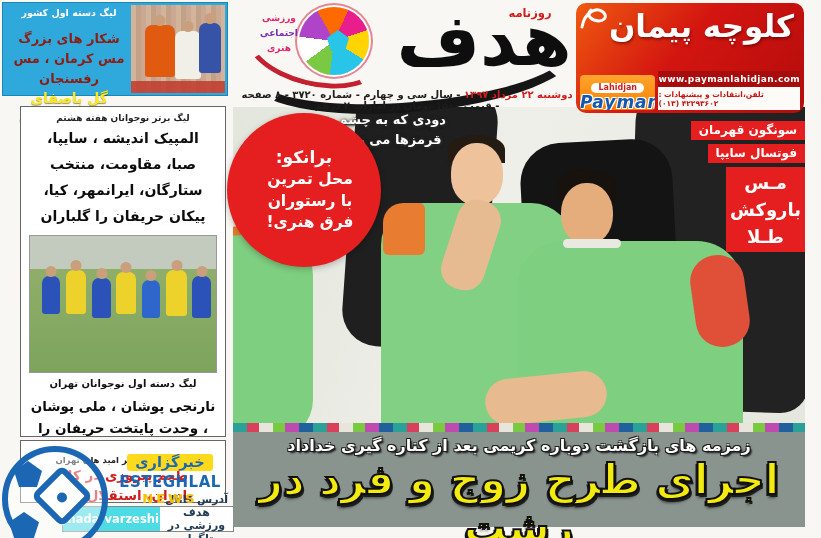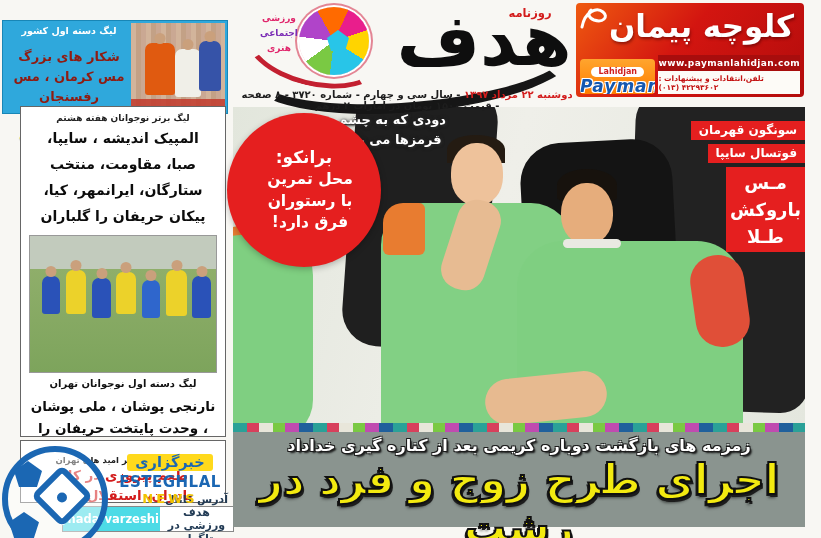--- a/index.html
+++ b/index.html
@@ -22,37 +22,37 @@
   .tag-0 { color:#e0246a; } .tag-1 { color:#7a2bb5; } .tag-2 { color:#e0246a; }
   .swoosh-black { position:absolute; left:248px; top:16px; width:330px; height:96px;
     border:10px solid transparent; border-bottom-color:#161616; border-radius:50%; transform:rotate(-5deg); z-index:2; }
   .swoosh-red { position:absolute; left:244px; top:10px; width:140px; height:76px;
     border:5px solid transparent; border-bottom-color:#c32030; border-radius:50%; transform:rotate(14deg); z-index:1; }
   .dateline { position:absolute; left:238px; top:89px; width:338px; text-align:center;
     font-size:10px; font-weight:bold; color:#1d1d1d; direction:rtl; z-index:4; }
   .dateline .dl-red { color:#d31c1c; }
 
   
-  .ad { position:absolute; left:576px; top:3px; width:228px; height:94px; border-radius:4px;
+  .ad { position:absolute; left:576px; top:3px; width:228px; height:110px; border-radius:10px;
     background:linear-gradient(130deg,#ef5a10 0%,#d31510 45%,#b30c0c 100%); z-index:3; }
   .ad-emblem { position:absolute; left:3px; top:2px; z-index:2; }
   .ad-title { position:absolute; left:28px; right:5px; top:5px; text-align:center; color:#fff;
     font-size:31px; font-weight:bold; direction:rtl; text-shadow:1px 2px 3px rgba(80,0,0,.55); }
   .ad-bottom { position:absolute; left:4px; right:4px; bottom:3px; height:35px; display:flex; }
   .payman-logo { width:42%; background:linear-gradient(#ffa52e,#ff7d00); border-radius:4px; text-align:center; overflow:hidden; }
   .lahidjan { font-size:8px; color:#d02020; background:#fff; border-radius:7px; padding:0 7px;
     display:inline-block; margin-top:1px; font-weight:bold; line-height:10px; }
   .payman-text { font-size:17px; font-weight:bold; font-style:italic; color:#1558b0; margin-top:-2px;
     text-shadow:1px 1px 0 #fff,-1px -1px 0 #fff,1px -1px 0 #fff,-1px 1px 0 #fff; letter-spacing:1px; }
   .ad-right { flex:1; display:flex; flex-direction:column; margin-left:3px; justify-content:flex-end; }
   .ad-site { background:#a80d0d; color:#fff; font-size:9px; font-weight:bold; text-align:center; padding:3px 0; letter-spacing:.4px; }
   .ad-phone { background:#fdfbf7; color:#c41212; font-size:7.5px; font-weight:bold; text-align:left; padding:3px 0 2px; direction:rtl; }
 
   
-  .league-box { position:absolute; left:2px; top:20px; width:226px; height:94px;
+  .league-box { position:absolute; left:2px; top:2px; width:226px; height:94px;
     background:#2fa8dc; border:1px solid #1886b6; z-index:2; }
   .league-text { position:absolute; left:2px; top:1px; width:128px; height:90px; text-align:center; direction:rtl; }
   .league-kicker { color:#fff; font-size:9.5px; font-weight:bold; margin-top:3px; }
   .league-red { color:#8f1c12; font-size:13px; font-weight:bold; line-height:1.55; margin-top:11px; }
   .league-yellow { color:#ffe81c; font-size:14px; font-weight:bold; line-height:1.35; text-shadow:0 1px 1px rgba(0,0,0,.4); }
   .league-photo { position:absolute; right:2px; top:2px; width:94px; height:88px; overflow:hidden;
     background:repeating-linear-gradient(90deg,#d2b49b 0 5px,#c3a186 5px 10px,#caa893 10px 15px); }
   .league-photo::after { content:""; position:absolute; left:0; right:0; bottom:0; height:12px; background:#c23a2c; opacity:.85; }
   .pl { position:absolute; border-radius:7px 7px 3px 3px; }
   .pl::before { content:""; position:absolute; top:-10px; left:50%; transform:translateX(-50%);
@@ -264,21 +264,21 @@
   </div>
 
   <div class="eyebrow">
     <div>دودی که به چشم</div>
     <div>قرمزها می رود</div>
   </div>
   <div class="bubble">
     <div class="bubble-l1">برانکو:</div>
     <div class="bubble-l">محل تمرین</div>
     <div class="bubble-l">با رستوران</div>
-    <div class="bubble-l">فرق دارد!</div>
+    <div class="bubble-l">فرق هنری!</div>
   </div>
   <div class="side-kicker side-kicker1">سونگون قهرمان</div>
   <div class="side-kicker side-kicker2">فوتسال سایپا</div>
   <div class="side-block">
     <div>مـس</div>
     <div>باروکش</div>
     <div>طـلا</div>
   </div>
 
   <div class="band">

